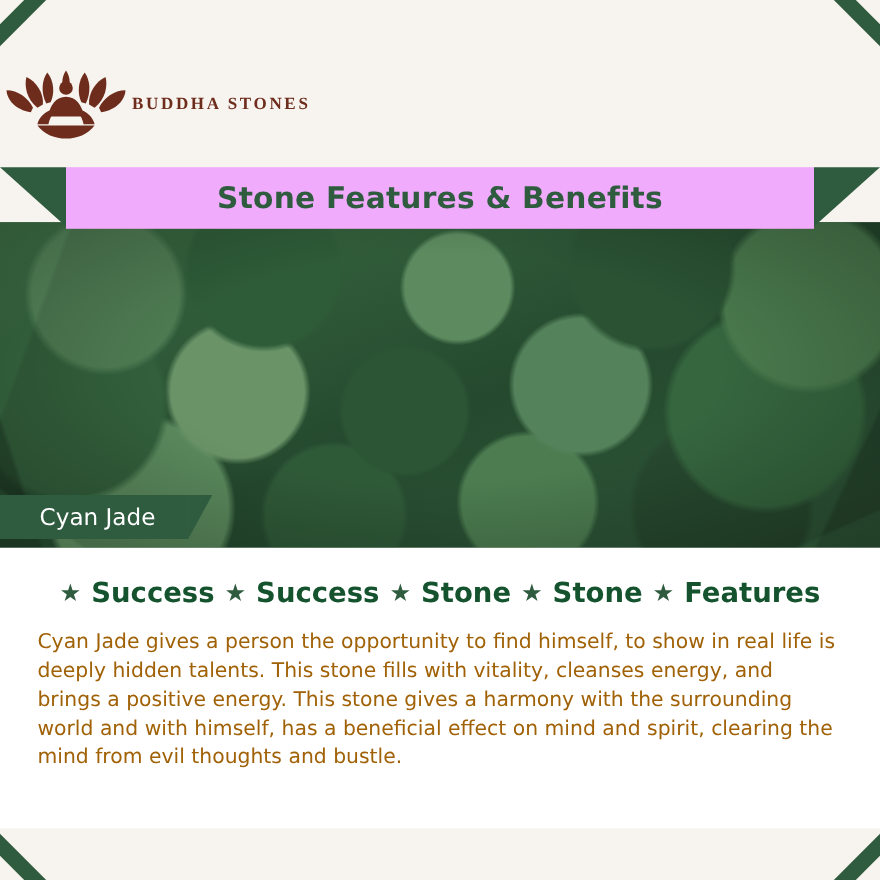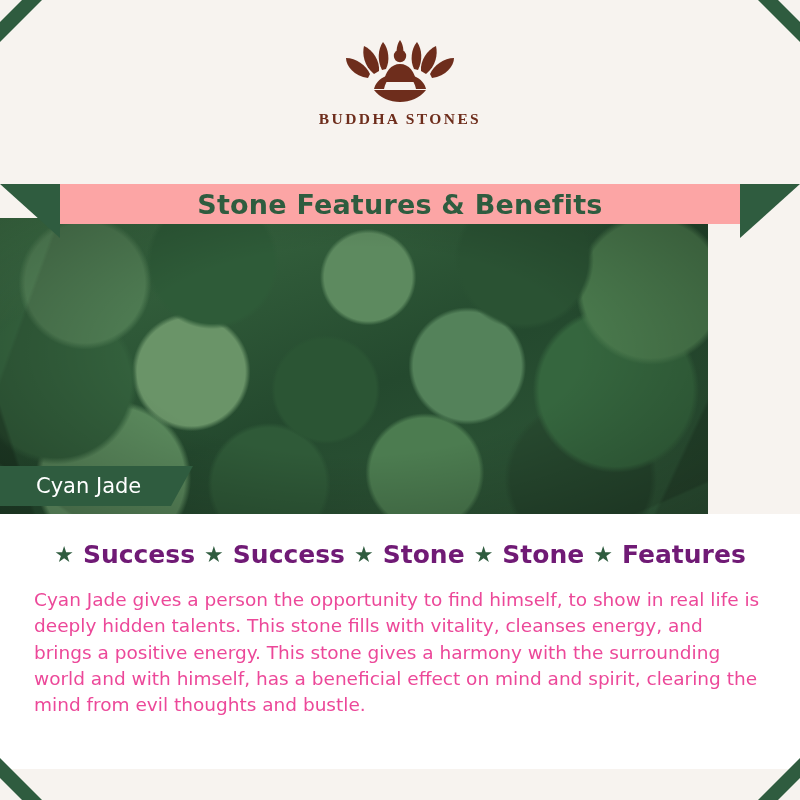--- a/index.html
+++ b/index.html
@@ -51,23 +51,23 @@
     z-index: 6;
   }
   .notch-tl { top: 0; left: 0; border-top: 22px solid #f7f3ef; border-right: 22px solid transparent; }
   .notch-tr { top: 0; right: 0; border-top: 22px solid #f7f3ef; border-left: 22px solid transparent; }
   .notch-bl { bottom: 0; left: 0; border-bottom: 22px solid #f7f3ef; border-right: 22px solid transparent; }
   .notch-br { bottom: 0; right: 0; border-bottom: 22px solid #f7f3ef; border-left: 22px solid transparent; }
 
   
   .header {
     position: relative;
-    height: 184px;
-    display: flex;
-    flex-direction: column;
+    height: 152px;
+    display: flex;
+    flex-direction: row;
     align-items: center;
     justify-content: flex-start;
     padding-top: 32px;
     background: #f7f3ef;
     z-index: 2;
   }
   .logo-mark { width: 120px; height: 72px; display: block; }
   .brand-name {
     margin-top: 6px;
     font-size: 15.5px;
@@ -75,22 +75,22 @@
     font-weight: bold;
     color: #6e2d1c;
     font-family: "Liberation Serif", serif;
   }
 
   
   .title-banner {
     position: relative;
     width: 680px;
     margin: 0 auto;
-    height: 40px;
-    background: #fca5a5;
+    height: 56px;
+    background: #f0abfc;
     display: flex;
     align-items: center;
     justify-content: center;
     z-index: 3;
     box-shadow: 0 0 0 0 rgba(0,0,0,0);
   }
   .title-banner::before,
   .title-banner::after {
     content: "";
     position: absolute;
@@ -104,21 +104,21 @@
     font-family: "DejaVu Sans", sans-serif;
     font-size: 27px;
     font-weight: bold;
     color: #2f5c3f;
     letter-spacing: 0.2px;
   }
 
   
   .photo {
     position: relative;
-    width: 708px;
+    width: 800px;
     height: 296px;
     margin-top: -6px;
     overflow: hidden;
     background: #2c5136;
     z-index: 1;
   }
   .photo-bg {
     position: absolute;
     inset: 0;
     background:
@@ -191,32 +191,32 @@
     display: flex;
     align-items: center;
     justify-content: center;
     gap: 9px;
     flex-wrap: wrap;
     margin-bottom: 18px;
   }
   .kw {
     font-size: 25px;
     font-weight: bold;
-    color: #701a75;
+    color: #14532d;
     font-family: "DejaVu Sans", sans-serif;
   }
   .kw-star {
     font-size: 22px;
     color: #2f5c3f;
     line-height: 1;
   }
   .desc {
     font-size: 18.5px;
     line-height: 1.42;
-    color: #ec4899;
+    color: #a16207;
     font-family: "DejaVu Sans", sans-serif;
     text-align: left;
   }
   .bottom-strip {
     position: absolute;
     left: 0; right: 0; bottom: 0;
     height: 42px;
     background: #f7f3ef;
     z-index: 1;
   }

